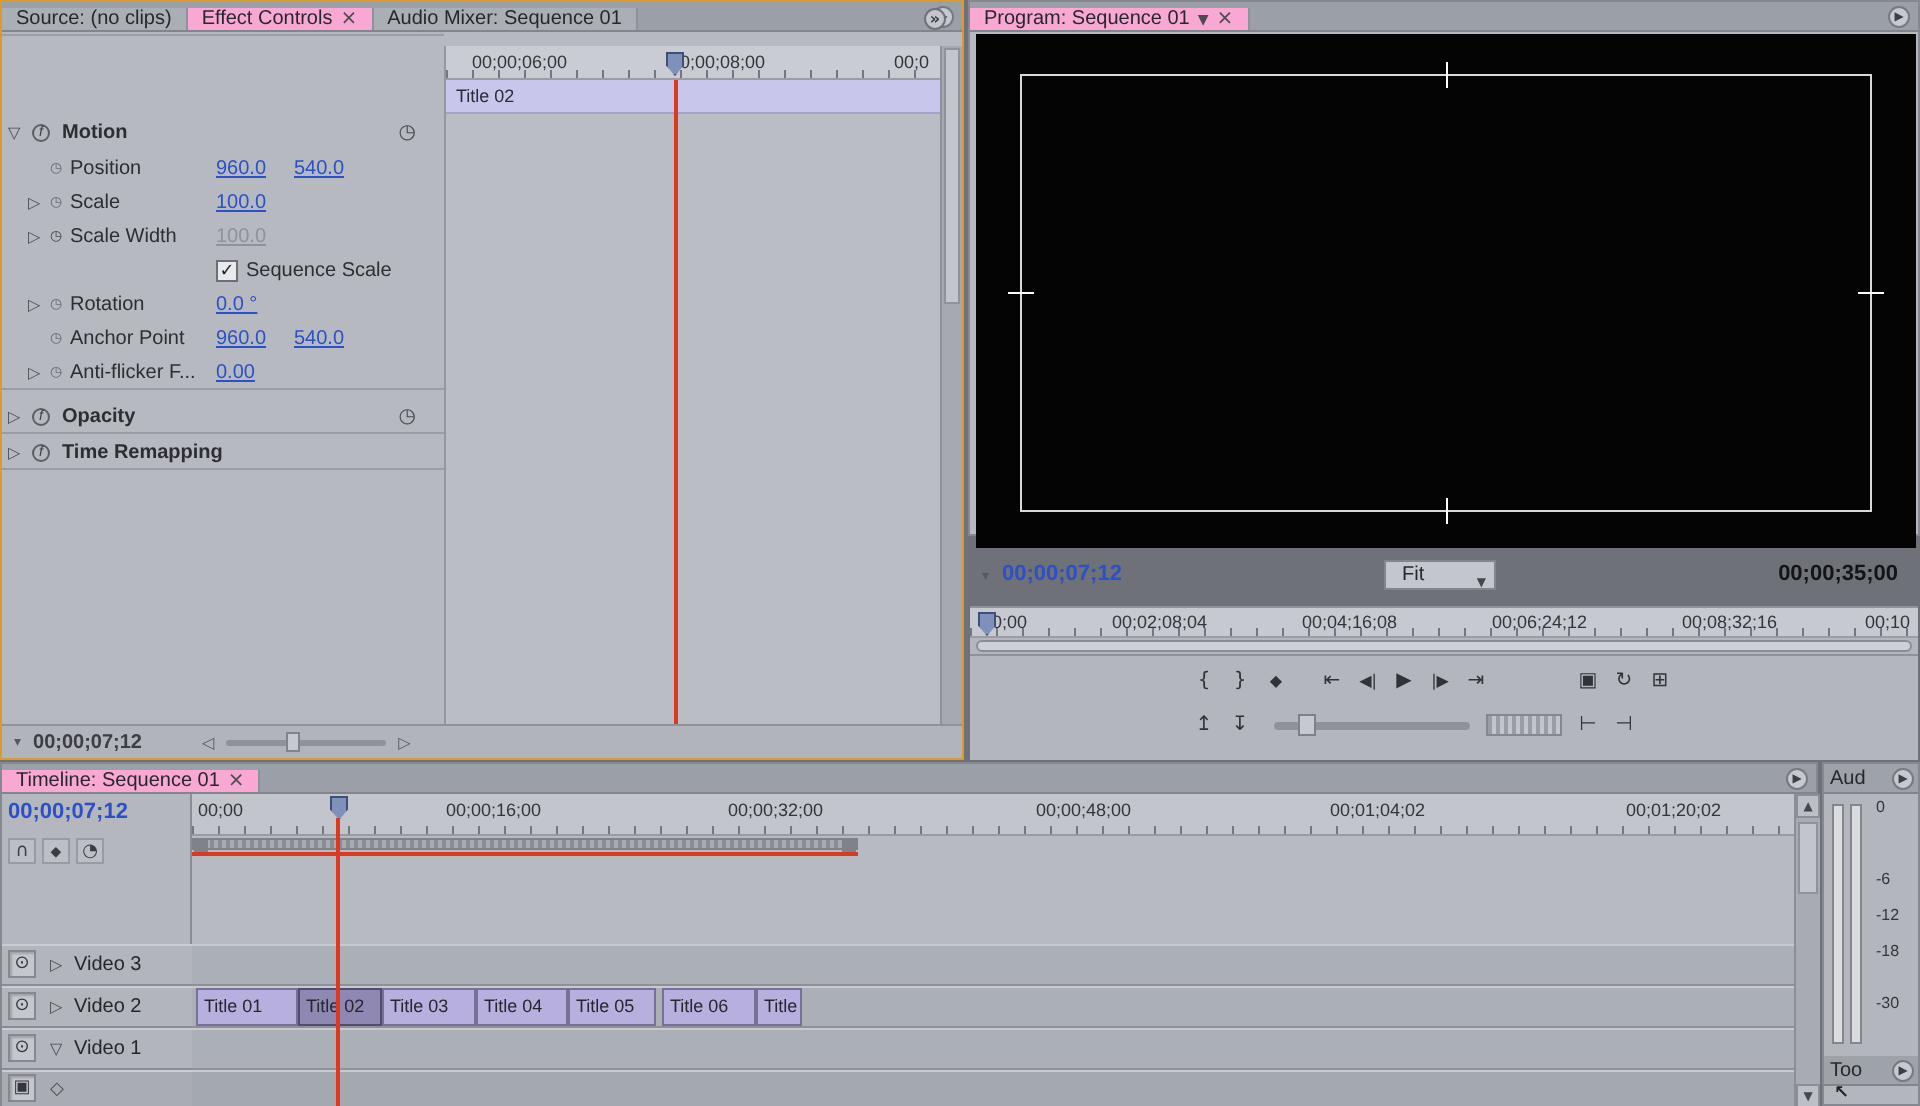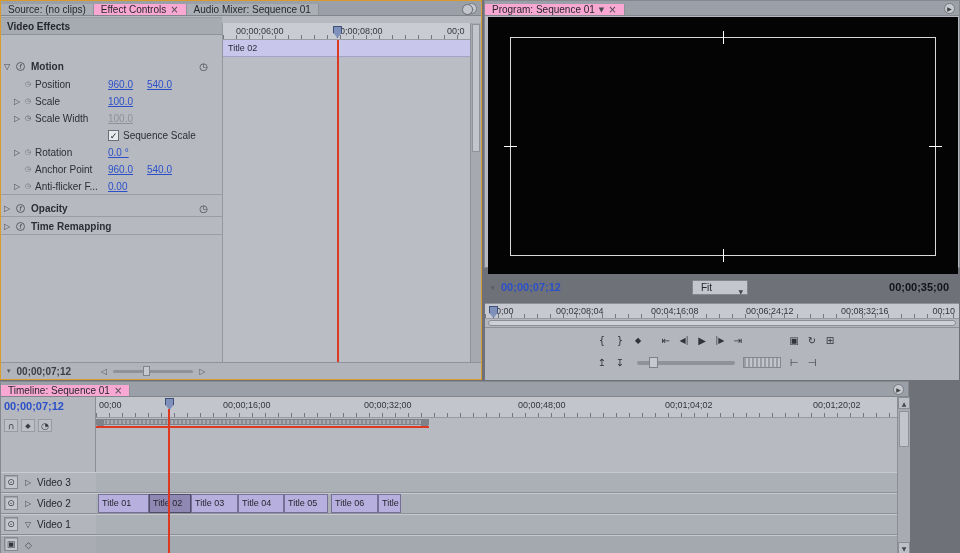--- a/index.html
+++ b/index.html
@@ -104,23 +104,20 @@
         </div>
       <div class="tab">
           <span>Audio Mixer: Sequence 01</span>
         </div>
       <div class="pmenu ico">▶</div>
     </div>
 
     <div class="ec-header"><span>Sequence 01 * Title 02</span>
       <span class="circle-btn ico">»</span>
     </div>
-    <div class="ec-section"><span>Video Effects</span>
-      <span class="circle-btn"></span>
-    </div>
 
     <div class="ec-row" style="top:57px">
       <span class="tw ico" style="left:3px">▽</span>
       <span class="fxc" style="left:15px">f</span>
       <b class="pname" style="left:30px">Motion</b>
       <span class="sw ico">◷</span>
     </div>
 
     <div class="ec-row" style="top:75px">
       <span class="tw ico" style="left:24px;font-size:7px;color:#6a6d73">◷</span>
@@ -343,14 +340,36 @@
       <div class="redline" style="left:72px;top:12px;height:145px"></div>
     </div>
 
     <div class="tl-scroll">
       <span class="sbtn ico" style="top:0">▲</span>
       <div class="thumb" style="top:14px;height:36px;width:10px"></div>
       <span class="sbtn ico" style="bottom:0">▼</span>
     </div>
   </section>
 
+  <section class="panel side">
+    <div class="side-head" style="top:0">
+      <span>Aud</span>
+      <span class="pmenu ico" style="right:2px">▶</span>
+    </div>
+    <div class="abs" style="left:0;top:15px;right:0;height:131px;background:#b3b6bd">
+      <div class="meterbar" style="left:4px;top:5px"></div>
+      <div class="meterbar" style="left:13px;top:5px"></div>
+      <span class="mlabel" style="top:2px">0</span>
+      <span class="mlabel" style="top:38px">-6</span>
+      <span class="mlabel" style="top:56px">-12</span>
+      <span class="mlabel" style="top:74px">-18</span>
+      <span class="mlabel" style="top:100px">-30</span>
+    </div>
+    <div class="side-head" style="top:146px">
+      <span>Too</span>
+      <span class="pmenu ico" style="right:2px">▶</span>
+    </div>
+    <div class="abs" style="left:0;top:161px;right:0;bottom:0;background:#b3b6bd">
+      <span class="abs ico" style="left:5px;top:-1px;font-size:9px;font-weight:bold;color:#222">↖</span>
+    </div>
+  </section>
 
 </div>
 
 </body></html>

